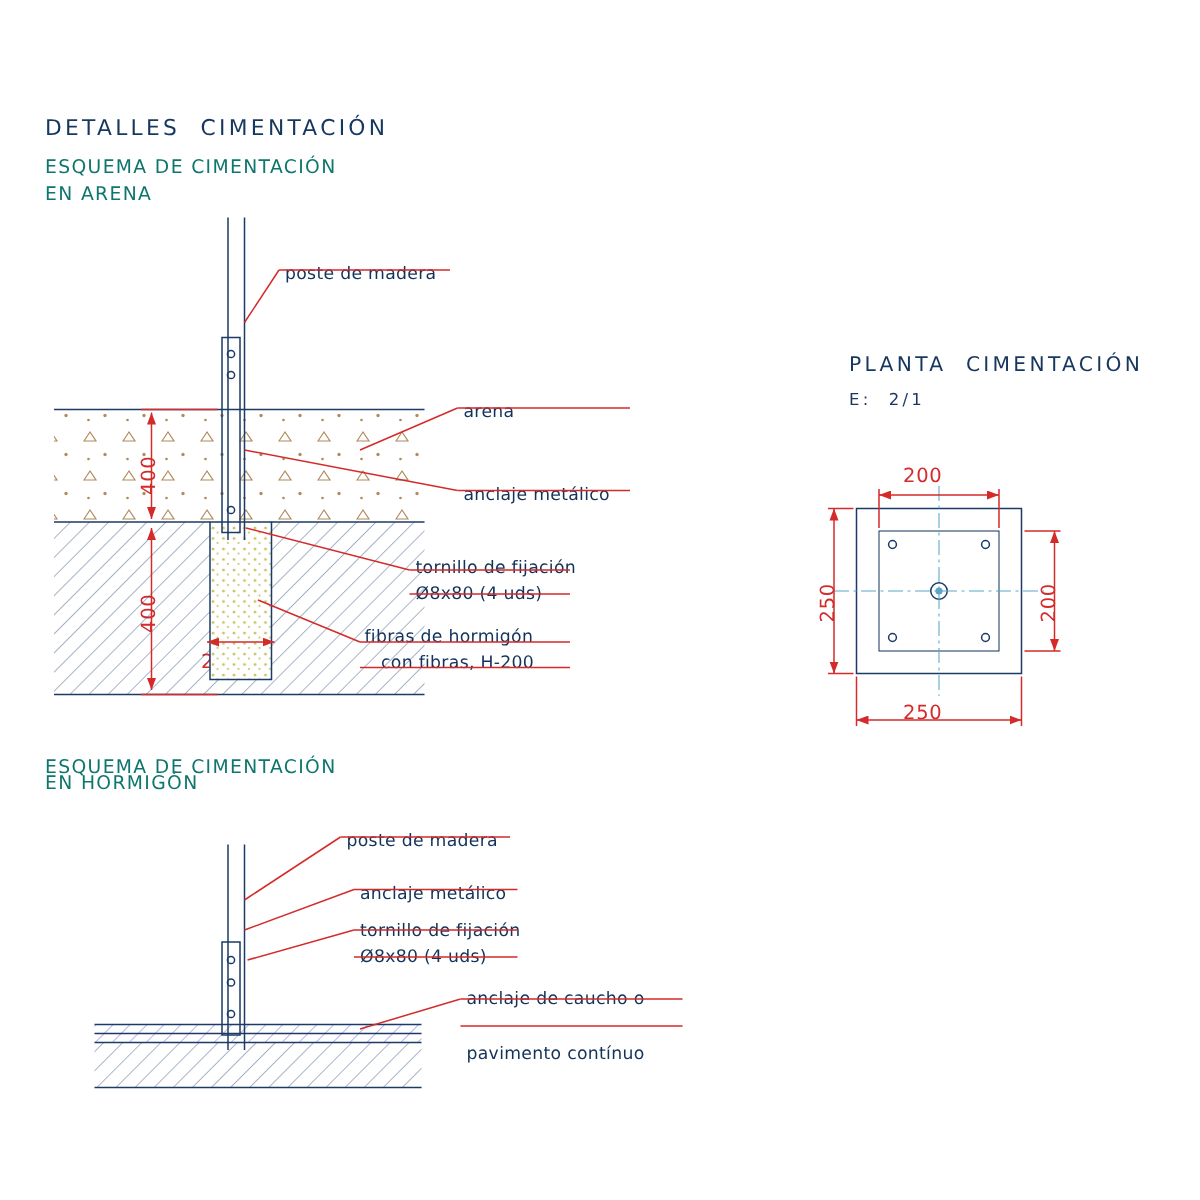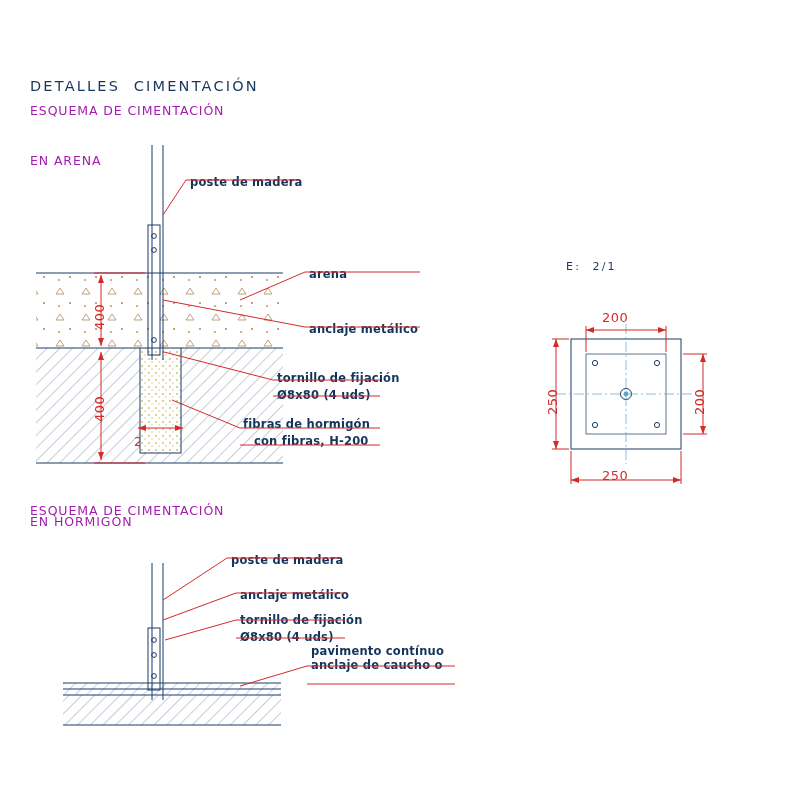--- a/index.html
+++ b/index.html
@@ -10,24 +10,24 @@
     position:relative;
     overflow:hidden;
     color:#12335a;
   }
   .stage{position:absolute;left:0;top:0;width:792px;height:800px;}
   .lbl{position:absolute;white-space:pre;}
   .title{
     font-size:14.5px;letter-spacing:2.2px;color:#17375e;
   }
   .subtitle{
-    font-size:12.5px;letter-spacing:0.9px;color:#a21caf;line-height:16px;
+    font-size:12.5px;letter-spacing:0.9px;color:#0f766e;line-height:16px;
   }
   .callout{
-    font-size:11.5px;color:#12335a;line-height:15px;letter-spacing:0.2px;font-weight:bold;
+    font-size:11.5px;color:#12335a;line-height:15px;letter-spacing:0.2px;
   }
   .dim{
     font-size:13px;color:#d42a2a;letter-spacing:0.5px;font-weight:normal;
   }
   .dimv{
     font-size:13px;color:#d42a2a;letter-spacing:0.5px;
     transform:rotate(-90deg);transform-origin:left top;
   }
   svg{position:absolute;left:0;top:0;width:800px;height:800px;overflow:visible;}
   .ln{stroke:#1b3b66;stroke-width:1;fill:none;}
@@ -36,21 +36,21 @@
   .cen{stroke:#5aa6c8;stroke-width:0.7;fill:none;stroke-dasharray:10 3 2 3;}
 </style>
 </head>
 <body>
 
 <div class="stage">
 
   <div class="lbl title" style="left:30px;top:78px;">DETALLES  CIMENTACIÓN</div>
 
   <div class="lbl subtitle" style="left:30px;top:103px;">ESQUEMA DE CIMENTACIÓN</div>
-  <div class="lbl subtitle" style="left:30px;top:121px;margin-top:32px;">EN ARENA</div>
+  <div class="lbl subtitle" style="left:30px;top:121px;">EN ARENA</div>
 
   <div class="lbl callout" style="left:190px;top:175px;">poste de madera</div>
   <div class="lbl callout" style="left:309px;top:267px;text-align:right;">arena</div>
   <div class="lbl callout" style="left:309px;top:322px;">anclaje metálico</div>
   <div class="lbl callout" style="left:277px;top:371px;">tornillo de fijación</div>
   <div class="lbl callout" style="left:277px;top:388px;">Ø8x80 (4 uds)</div>
   <div class="lbl callout" style="left:243px;top:417px;">fibras de hormigón</div>
   <div class="lbl callout" style="left:254px;top:434px;">con fibras, H-200</div>
 
   <div class="lbl dimv" style="left:92px;top:330px;">400</div>
@@ -58,22 +58,23 @@
   <div class="lbl dim" style="left:134px;top:434px;">250</div>
 
   <div class="lbl subtitle" style="left:30px;top:503px;">ESQUEMA DE CIMENTACIÓN</div>
   <div class="lbl subtitle" style="left:30px;top:514px;">EN HORMIGÓN</div>
 
   <div class="lbl callout" style="left:231px;top:553px;">poste de madera</div>
   <div class="lbl callout" style="left:240px;top:588px;">anclaje metálico</div>
   <div class="lbl callout" style="left:240px;top:613px;">tornillo de fijación</div>
   <div class="lbl callout" style="left:240px;top:630px;">Ø8x80 (4 uds)</div>
   <div class="lbl callout" style="left:311px;top:658px;">anclaje de caucho o</div>
-  <div class="lbl callout" style="left:311px;top:644px;text-align:right;">pavimento contínuo</div>
-
+  <div class="lbl callout" style="left:311px;top:695px;text-align:right;">pavimento contínuo</div>
+
+  <div class="lbl title" style="left:566px;top:235px;font-size:13.5px;">PLANTA  CIMENTACIÓN</div>
   <div class="lbl title" style="left:566px;top:260px;font-size:11px;">E:  2/1</div>
 
   <div class="lbl dim" style="left:602px;top:310px;">200</div>
   <div class="lbl dimv" style="left:545px;top:415px;">250</div>
   <div class="lbl dimv" style="left:692px;top:415px;">200</div>
   <div class="lbl dim" style="left:602px;top:468px;">250</div>
 
   <svg viewBox="0 0 800 800">
     <defs>
       <pattern id="soilHatch" width="9" height="9" patternUnits="userSpaceOnUse" patternTransform="rotate(45)">

